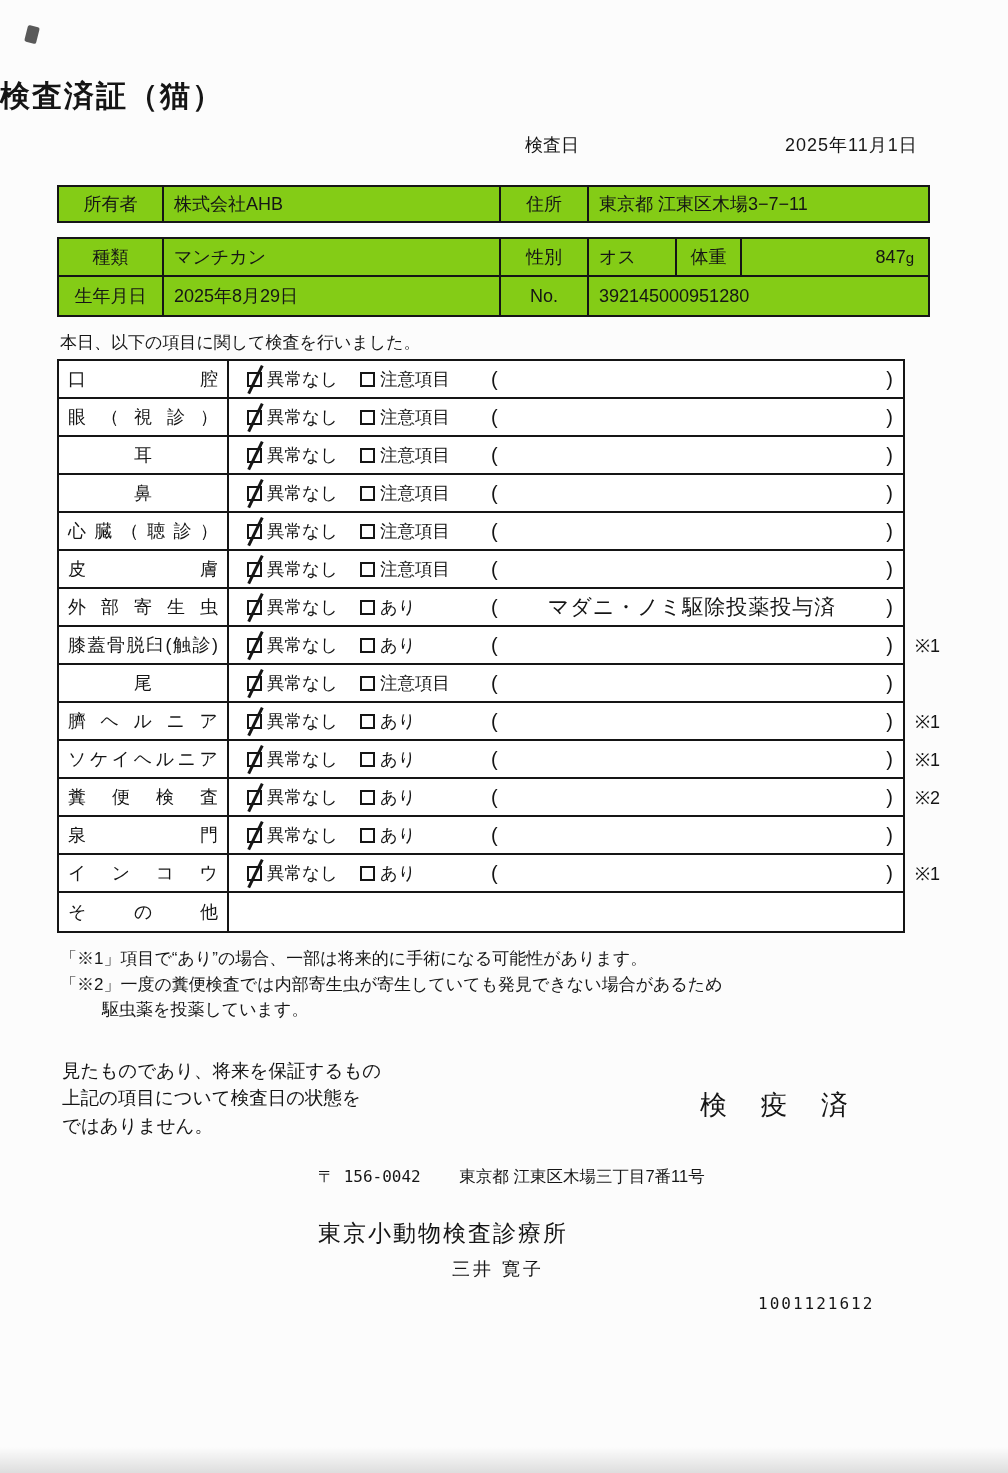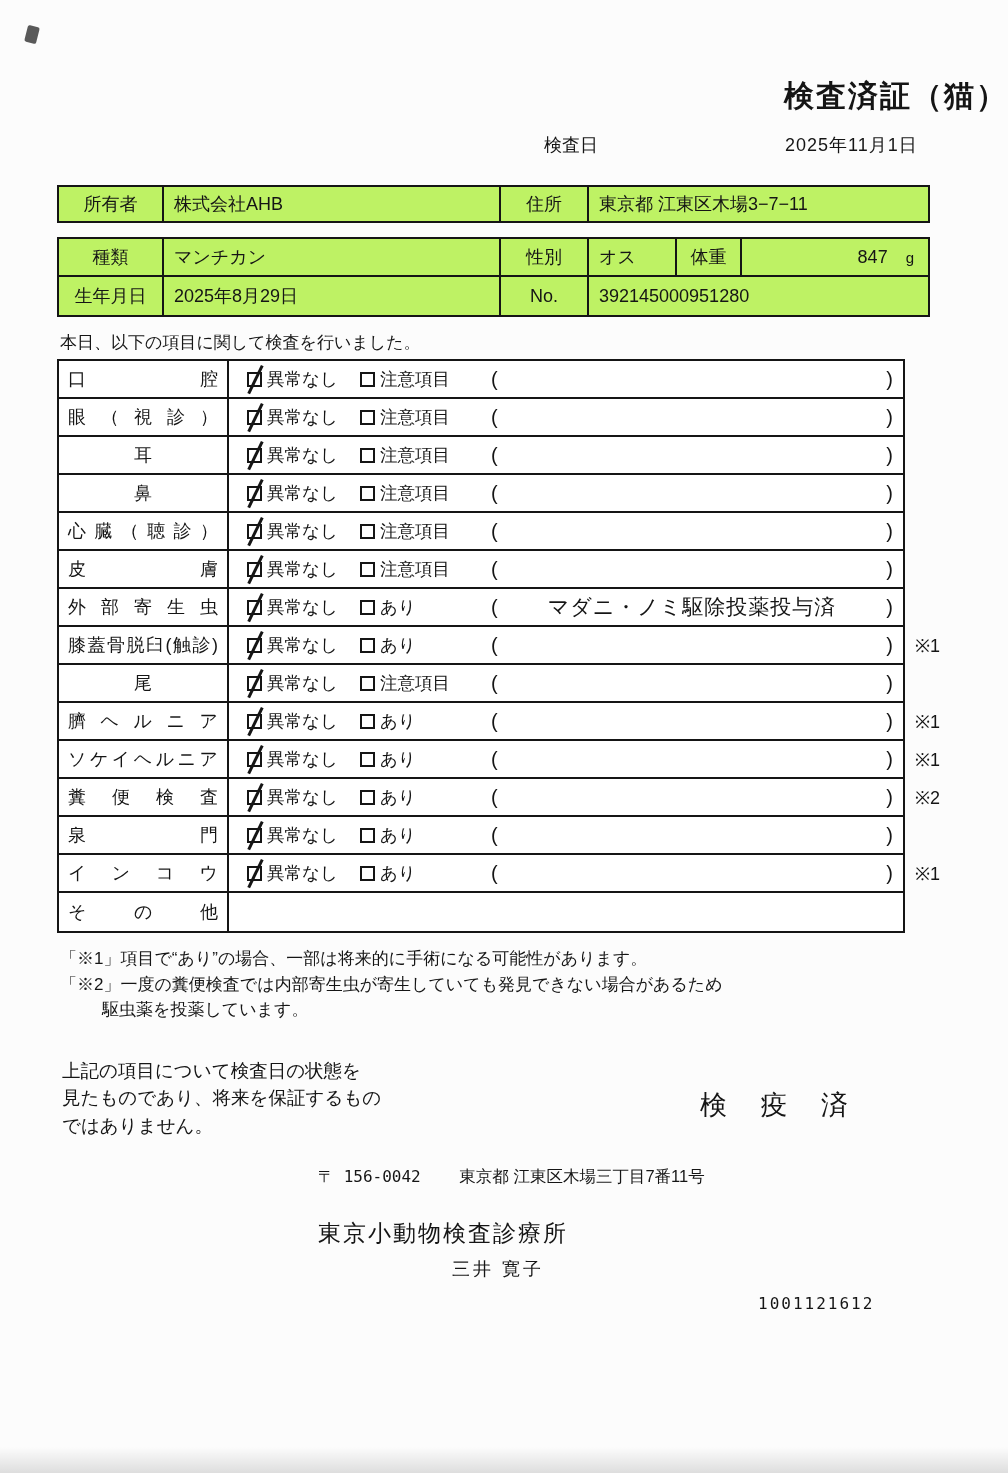--- a/index.html
+++ b/index.html
@@ -7,37 +7,37 @@
   .page{
     width:1008px;height:1473px;margin:0 auto;position:relative;overflow:hidden;
     background:#fcfcfc;color:#151515;
     font-family:"Liberation Sans",sans-serif;
   }
   .page::after{content:'';position:absolute;left:0;right:0;bottom:0;height:26px;
     background:linear-gradient(to bottom,rgba(0,0,0,0),rgba(0,0,0,.12));pointer-events:none}
   .artifact{position:absolute;left:26px;top:26px;width:12px;height:17px;background:#3c3c3c;
     border-radius:2px;transform:rotate(14deg);opacity:.85}
 
-  .title{margin-top:76px;text-align:right;font-size:30px;letter-spacing:2px}
+  .title{margin-top:76px;text-align:left;font-size:30px;letter-spacing:2px}
 
   .date-row{position:relative;height:26px;margin-top:16px;font-size:18px}
-  .date-label{position:absolute;left:544px}
+  .date-label{position:absolute;left:525px}
   .date-value{position:absolute;left:785px;letter-spacing:1px}
 
-  .tbl{display:flex;margin-left:57px;width:873px;border:2px solid #151515;background:#bef264}
+  .tbl{display:flex;margin-left:57px;width:873px;border:2px solid #151515;background:#84cc16}
   .tbl.mt{margin-top:26px}
   .stack{margin-top:14px}
   .stack .tbl+.tbl{border-top:none}
   .cell{display:flex;align-items:center;padding:6px 10px;font-size:18px;overflow:hidden;white-space:nowrap}
   .cell.head{justify-content:center;padding:0 4px}
   .cell+.cell{border-left:2px solid #151515}
   .h38{height:38px}.h40{height:40px}
   .w103{width:103px;flex:none}.w337{width:337px;flex:none}.w88{width:88px;flex:none}.w65{width:65px;flex:none}
   .flex1{flex:1 1 auto}
-  .weight-cell{justify-content:flex-end;gap:18px;padding-right:14px}
+  .weight-cell{justify-content:flex-end;padding-right:14px}
   .weight-cell .unit{font-size:15px}
   .mono{font-family:"DejaVu Sans Mono","Liberation Mono",monospace}
 
   .intro{margin:14px 0 0 60px;font-size:17px}
 
   .insp{margin:5px 0 0 57px;width:848px;border:2px solid #151515;background:#fff}
   .insp-row{display:flex;height:38px;border-bottom:2px solid #151515;position:relative}
   .insp-row:last-child{border-bottom:none}
   .insp-label{width:170px;flex:none;border-right:2px solid #151515;display:flex;align-items:center;
     justify-content:space-between;padding:0 9px;font-size:18px}
@@ -444,22 +444,22 @@
 </div>
 
   <div class="notes">
     <div>「※1」項目で“あり”の場合、一部は将来的に手術になる可能性があります。</div>
     <div>「※2」一度の糞便検査では内部寄生虫が寄生していても発見できない場合があるため</div>
     <div class="indent">駆虫薬を投薬しています。</div>
   </div>
 
   <div class="bottom-block">
     <div class="disclaimer">
+      <div>見たものであり、将来を保証するもの</div>
       <div>上記の項目について検査日の状態を</div>
-      <div>見たものであり、将来を保証するもの</div>
       <div>ではありません。</div>
     </div>
     <div class="stamp">検 疫 済</div>
   </div>
 
   <div class="addr">
     <span class="postal mono">〒 156-0042</span>
     <span>東京都 江東区木場三丁目7番11号</span>
   </div>
   <div class="clinic">東京小動物検査診療所</div>

